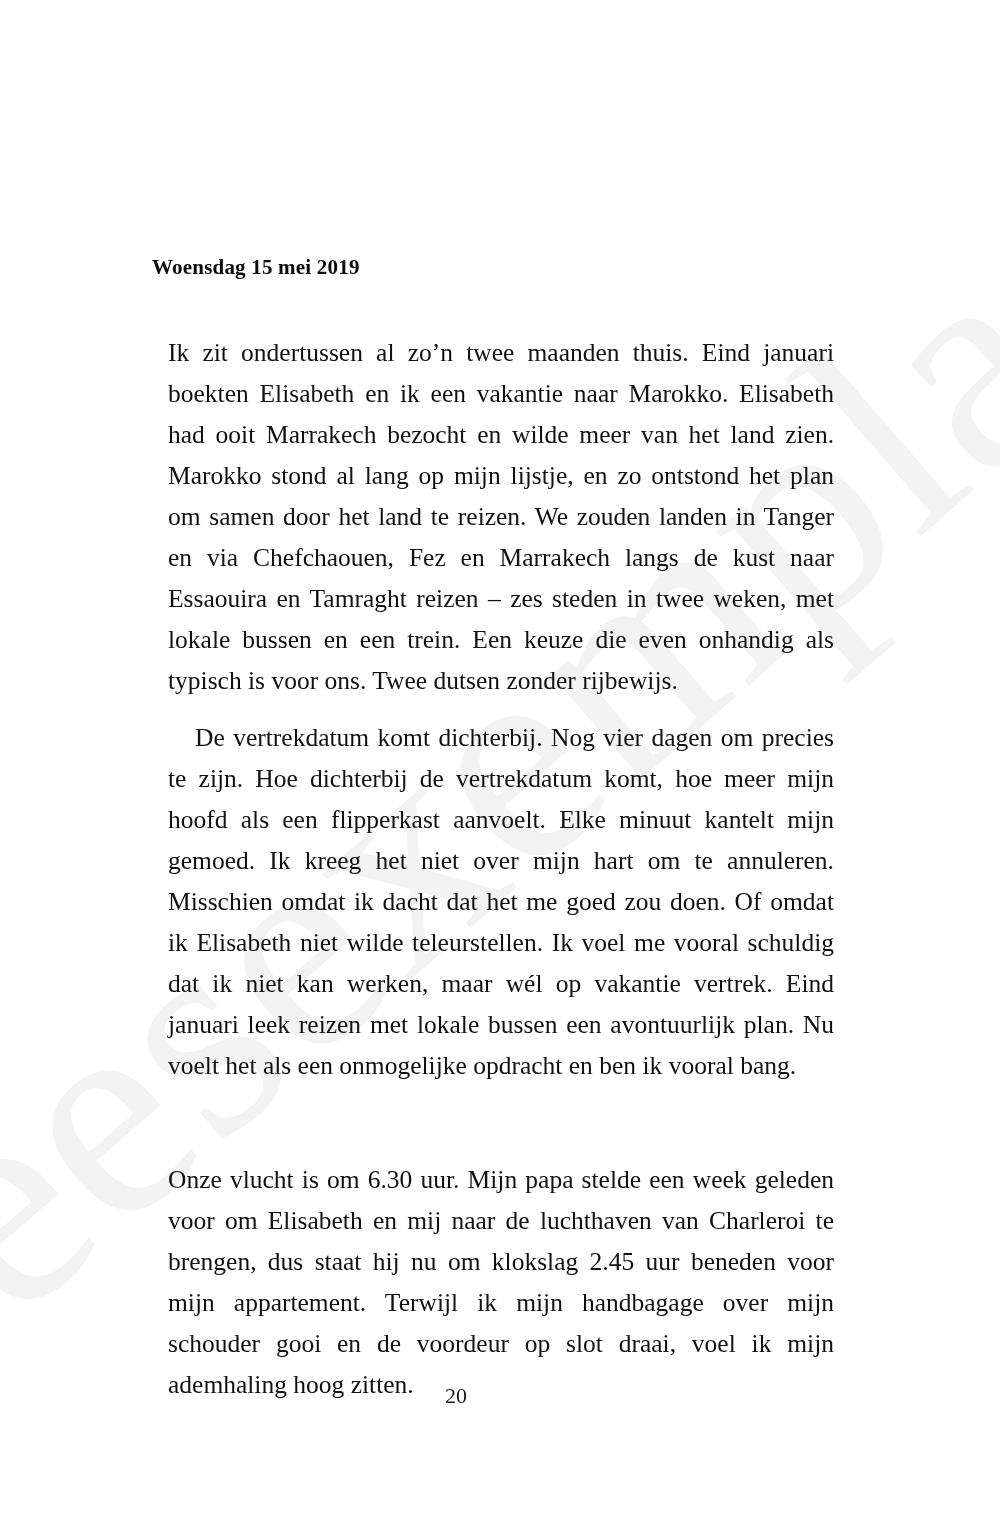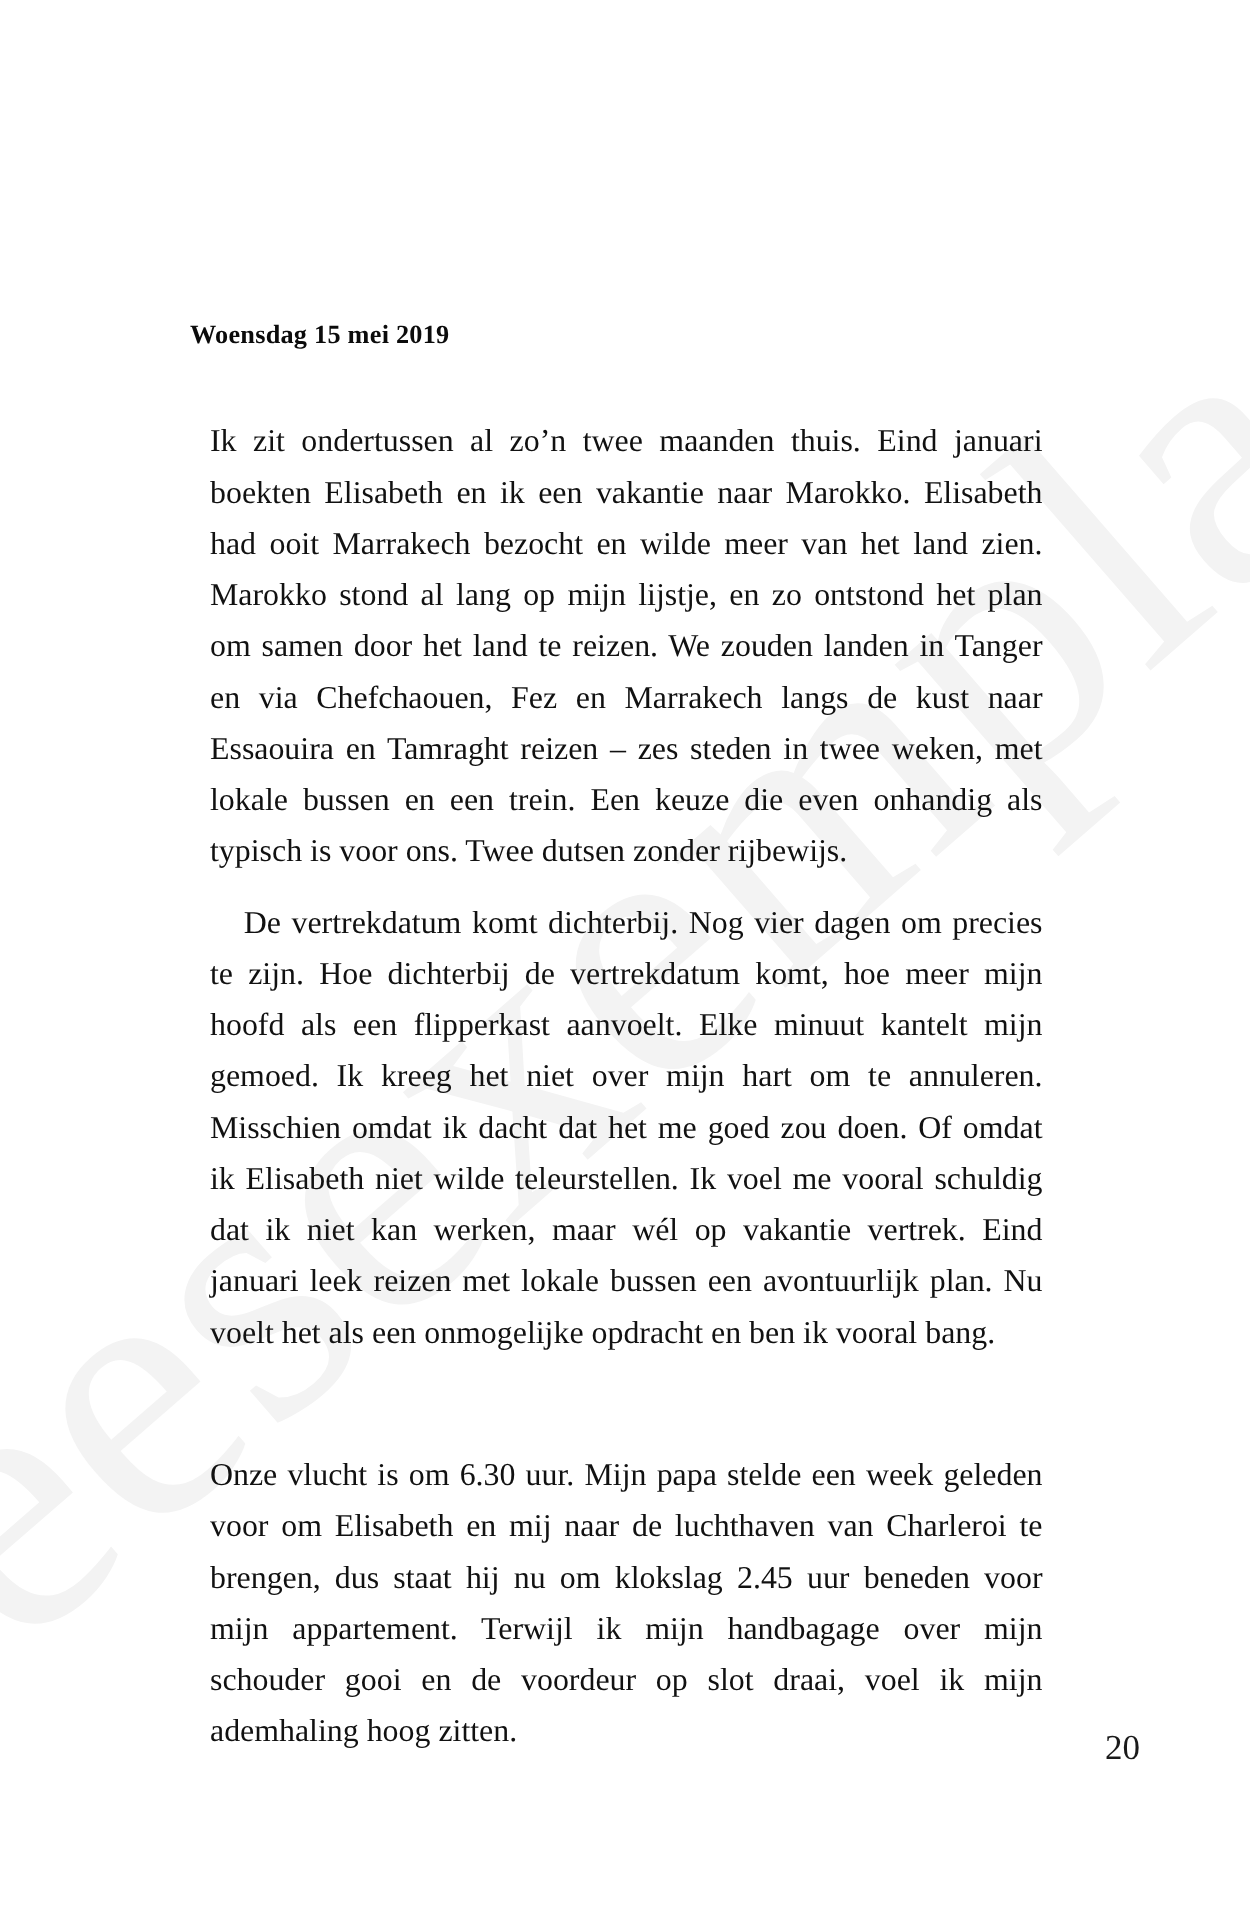--- a/index.html
+++ b/index.html
@@ -82,22 +82,22 @@
   .block-gap {
     height: 41px;
   }
 
   
   .folio {
     position: absolute;
     left: 0;
     top: 1383px;
     width: 912px;
-    text-align: right;
-    font-size: 28px;
+    text-align: center;
+    font-size: 22px;
     color: #1a1a1a;
     z-index: 2;
     font-variant-numeric: oldstyle-nums;
     font-feature-settings: "onum" 1;
   }
 </style>
 </head>
 <body>
 
 <div class="page">

